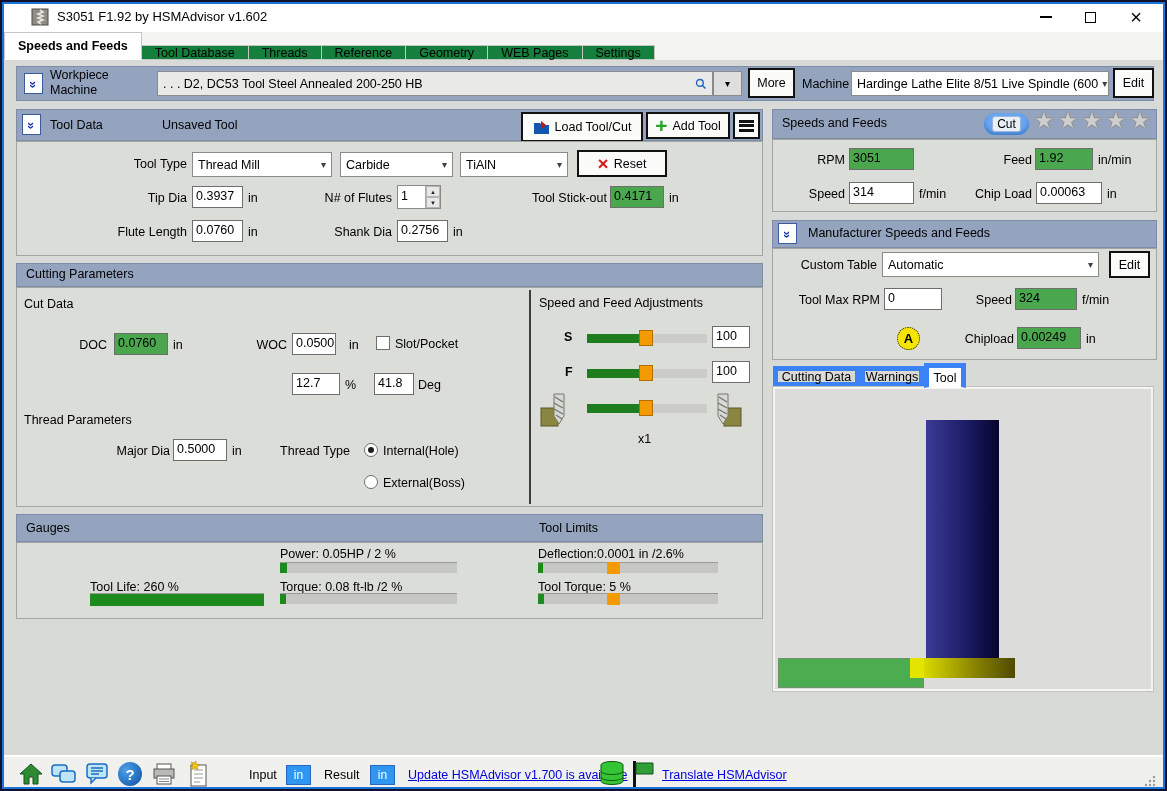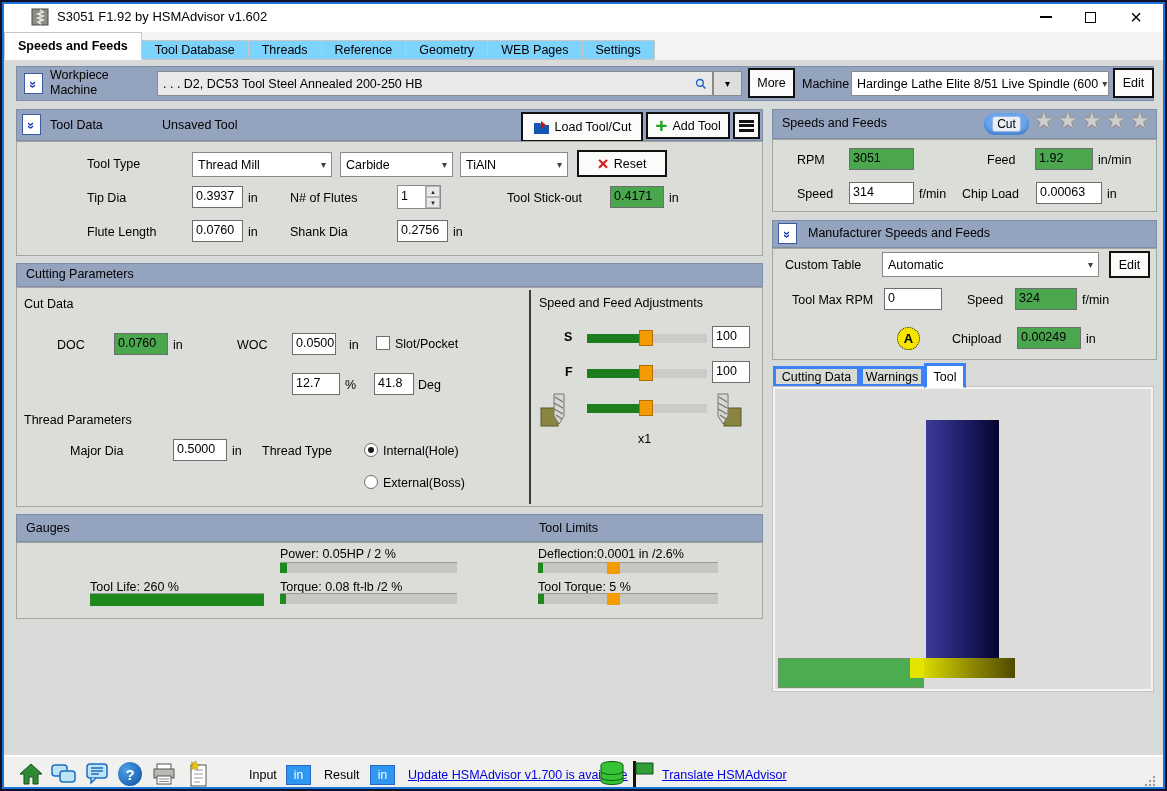--- a/index.html
+++ b/index.html
@@ -5,27 +5,27 @@
   * { box-sizing: border-box; margin: 0; padding: 0; }
   body { background: #555; font-family: "Liberation Sans", sans-serif; }
   .frame { position: relative; width: 1167px; height: 791px; background: #d8dad7;
            border: 2px solid #11112e; font-size: 12.5px; color: #000; overflow: hidden; }
   .frame::after { content:""; position:absolute; inset:0; border:2px solid #1b74d8; pointer-events:none; z-index:60; }
   .abs { position: absolute; }
   .titlebar { position:absolute; left:0; top:0; right:0; height:30px; background:#fff; }
   .title-text { position:absolute; left:55px; top:7px; font-size:13px; white-space:nowrap; }
   .wctl { position:absolute; top:0; height:30px; display:flex; align-items:center; justify-content:center; }
   .tabstrip { position:absolute; left:2px; top:30px; right:2px; height:28px; background:#f4f4f3; display:flex; align-items:flex-end; }
-  .tab { height:20px; padding:0 13px; display:flex; align-items:center; background:#7dd3fc; border:1px solid #c6c6c6; border-left:none; white-space:nowrap; }
+  .tab { height:15px; padding:0 13px; display:flex; align-items:center; background:#15803d; border:1px solid #c6c6c6; border-left:none; white-space:nowrap; }
   .tab:first-child { border-left:1px solid #c6c6c6; }
   .tab.active { background:#fff; border-bottom:1px solid #fff; font-weight:bold; height:28px; }
   .hdr { position:absolute; background:#95a4be; border:1px solid #7e8ca8; }
   .bodyp { position:absolute; background:#dbddd9; border:1px solid #a2a5a1; }
   .lbl { position:absolute; white-space:nowrap; }
-  .lbl.r { text-align:left; }
+  .lbl.r { text-align:right; }
   .field { position:absolute; height:22px; background:#fff; border:1px solid #6e6e6e; padding:2px 3px; white-space:nowrap; overflow:hidden; }
   .field.green { background:#4aa74e; }
   .combo { position:absolute; height:25px; background:#fff; border:1px solid #8a8a8a; display:flex; align-items:center; padding:0 5px; overflow:hidden; white-space:nowrap; }
   .combo .arrow { margin-left:auto; font-size:10px; color:#404040; padding-left:4px; }
   .btn { position:absolute; background:#fbfbfa; border:2px solid #111; display:flex; align-items:center; justify-content:center; gap:5px; white-space:nowrap; }
   .collapse-btn { position:absolute; width:19px; height:21px; background:#fff; border:1px solid #3b5aa0; color:#1535a5; display:flex; align-items:center; justify-content:center; }
   .collapse-btn b { transform:rotate(90deg); font-size:13px; letter-spacing:-2px; display:block; }
   .vline { position:absolute; width:2px; background:#3c3c3c; }
   .slider { position:absolute; width:120px; height:16px; }
   .slider .track { position:absolute; left:0; right:0; top:4px; height:9px; background:#cbcbc9; }
@@ -37,21 +37,21 @@
   .cb { position:absolute; width:14px; height:14px; background:#fff; border:1px solid #6e6e6e; }
   .radio { position:absolute; width:14px; height:14px; background:#fff; border:1px solid #6e6e6e; border-radius:50%; }
   .radio.on::after { content:""; position:absolute; inset:3px; border-radius:50%; background:#1c1c1c; }
   .spin { position:absolute; width:44px; height:24px; background:#fff; border:1px solid #8a8a8a; display:flex; }
   .spin .val { flex:1; padding:3px 3px; }
   .spin .btns { width:15px; border-left:1px solid #aaa; display:flex; flex-direction:column; background:#e8e8e8; }
   .spin .btns span { flex:1; font-size:6px; display:flex; align-items:center; justify-content:center; color:#222; border:1px solid #b5b5b5; }
   .cutpill { position:absolute; width:45px; height:22px; background:#6aa7ef; border-radius:11px; display:flex; align-items:center; justify-content:center; box-shadow: inset 0 -3px 4px #3f7fcd; }
   .cutpill span { background:#e9eff8; border:1px solid #9cb6da; border-radius:3px; padding:0 4px; font-size:12px; }
   .star { position:absolute; font-size:22px; color:#cecece; text-shadow:-1px 0 #8f8f8f, 1px 0 #8f8f8f, 0 -1px #8f8f8f, 0 1px #8f8f8f; }
-  .rtab { position:absolute; height:21px; top:364px; background:#d9dad6; border:3px solid #3b82f6; display:flex; align-items:center; justify-content:center; }
+  .rtab { position:absolute; height:21px; top:364px; background:#d9dad6; border:5px solid #3b82f6; display:flex; align-items:center; justify-content:center; }
   .rtab.active { top:361px; height:25px; background:#fff; border-bottom:1px solid #fff; z-index:2; }
   .toolpanel { position:absolute; left:771px; top:385px; width:380px; height:304px; background:#dcdcda; border:2px solid #f4f4f2; outline:1px solid #c2c2c0; }
   .abadge { position:absolute; width:23px; height:23px; border-radius:50%; background:#f5e400; border:1px dotted #222; display:flex; align-items:center; justify-content:center; font-weight:bold; font-size:13px; }
   .statusbar { position:absolute; left:0; right:0; top:753px; height:36px; background:#f0f0ee; border-top:2px solid #fff; }
   .inbadge { position:absolute; width:25px; height:20px; background:#2f96f2; border:1px solid #2569c0; color:#fff; display:flex; align-items:center; justify-content:center; font-size:12px; }
   .link { position:absolute; color:#0000dd; text-decoration:underline; white-space:nowrap; }
   .menu-btn { position:absolute; background:#fbfbfa; border:2px solid #111; display:flex; flex-direction:column; justify-content:space-evenly; padding:4px 4px; }
   .menu-btn i { height:3px; background:#111; display:block; }
   .unit { position:absolute; white-space:nowrap; }
 </style>

